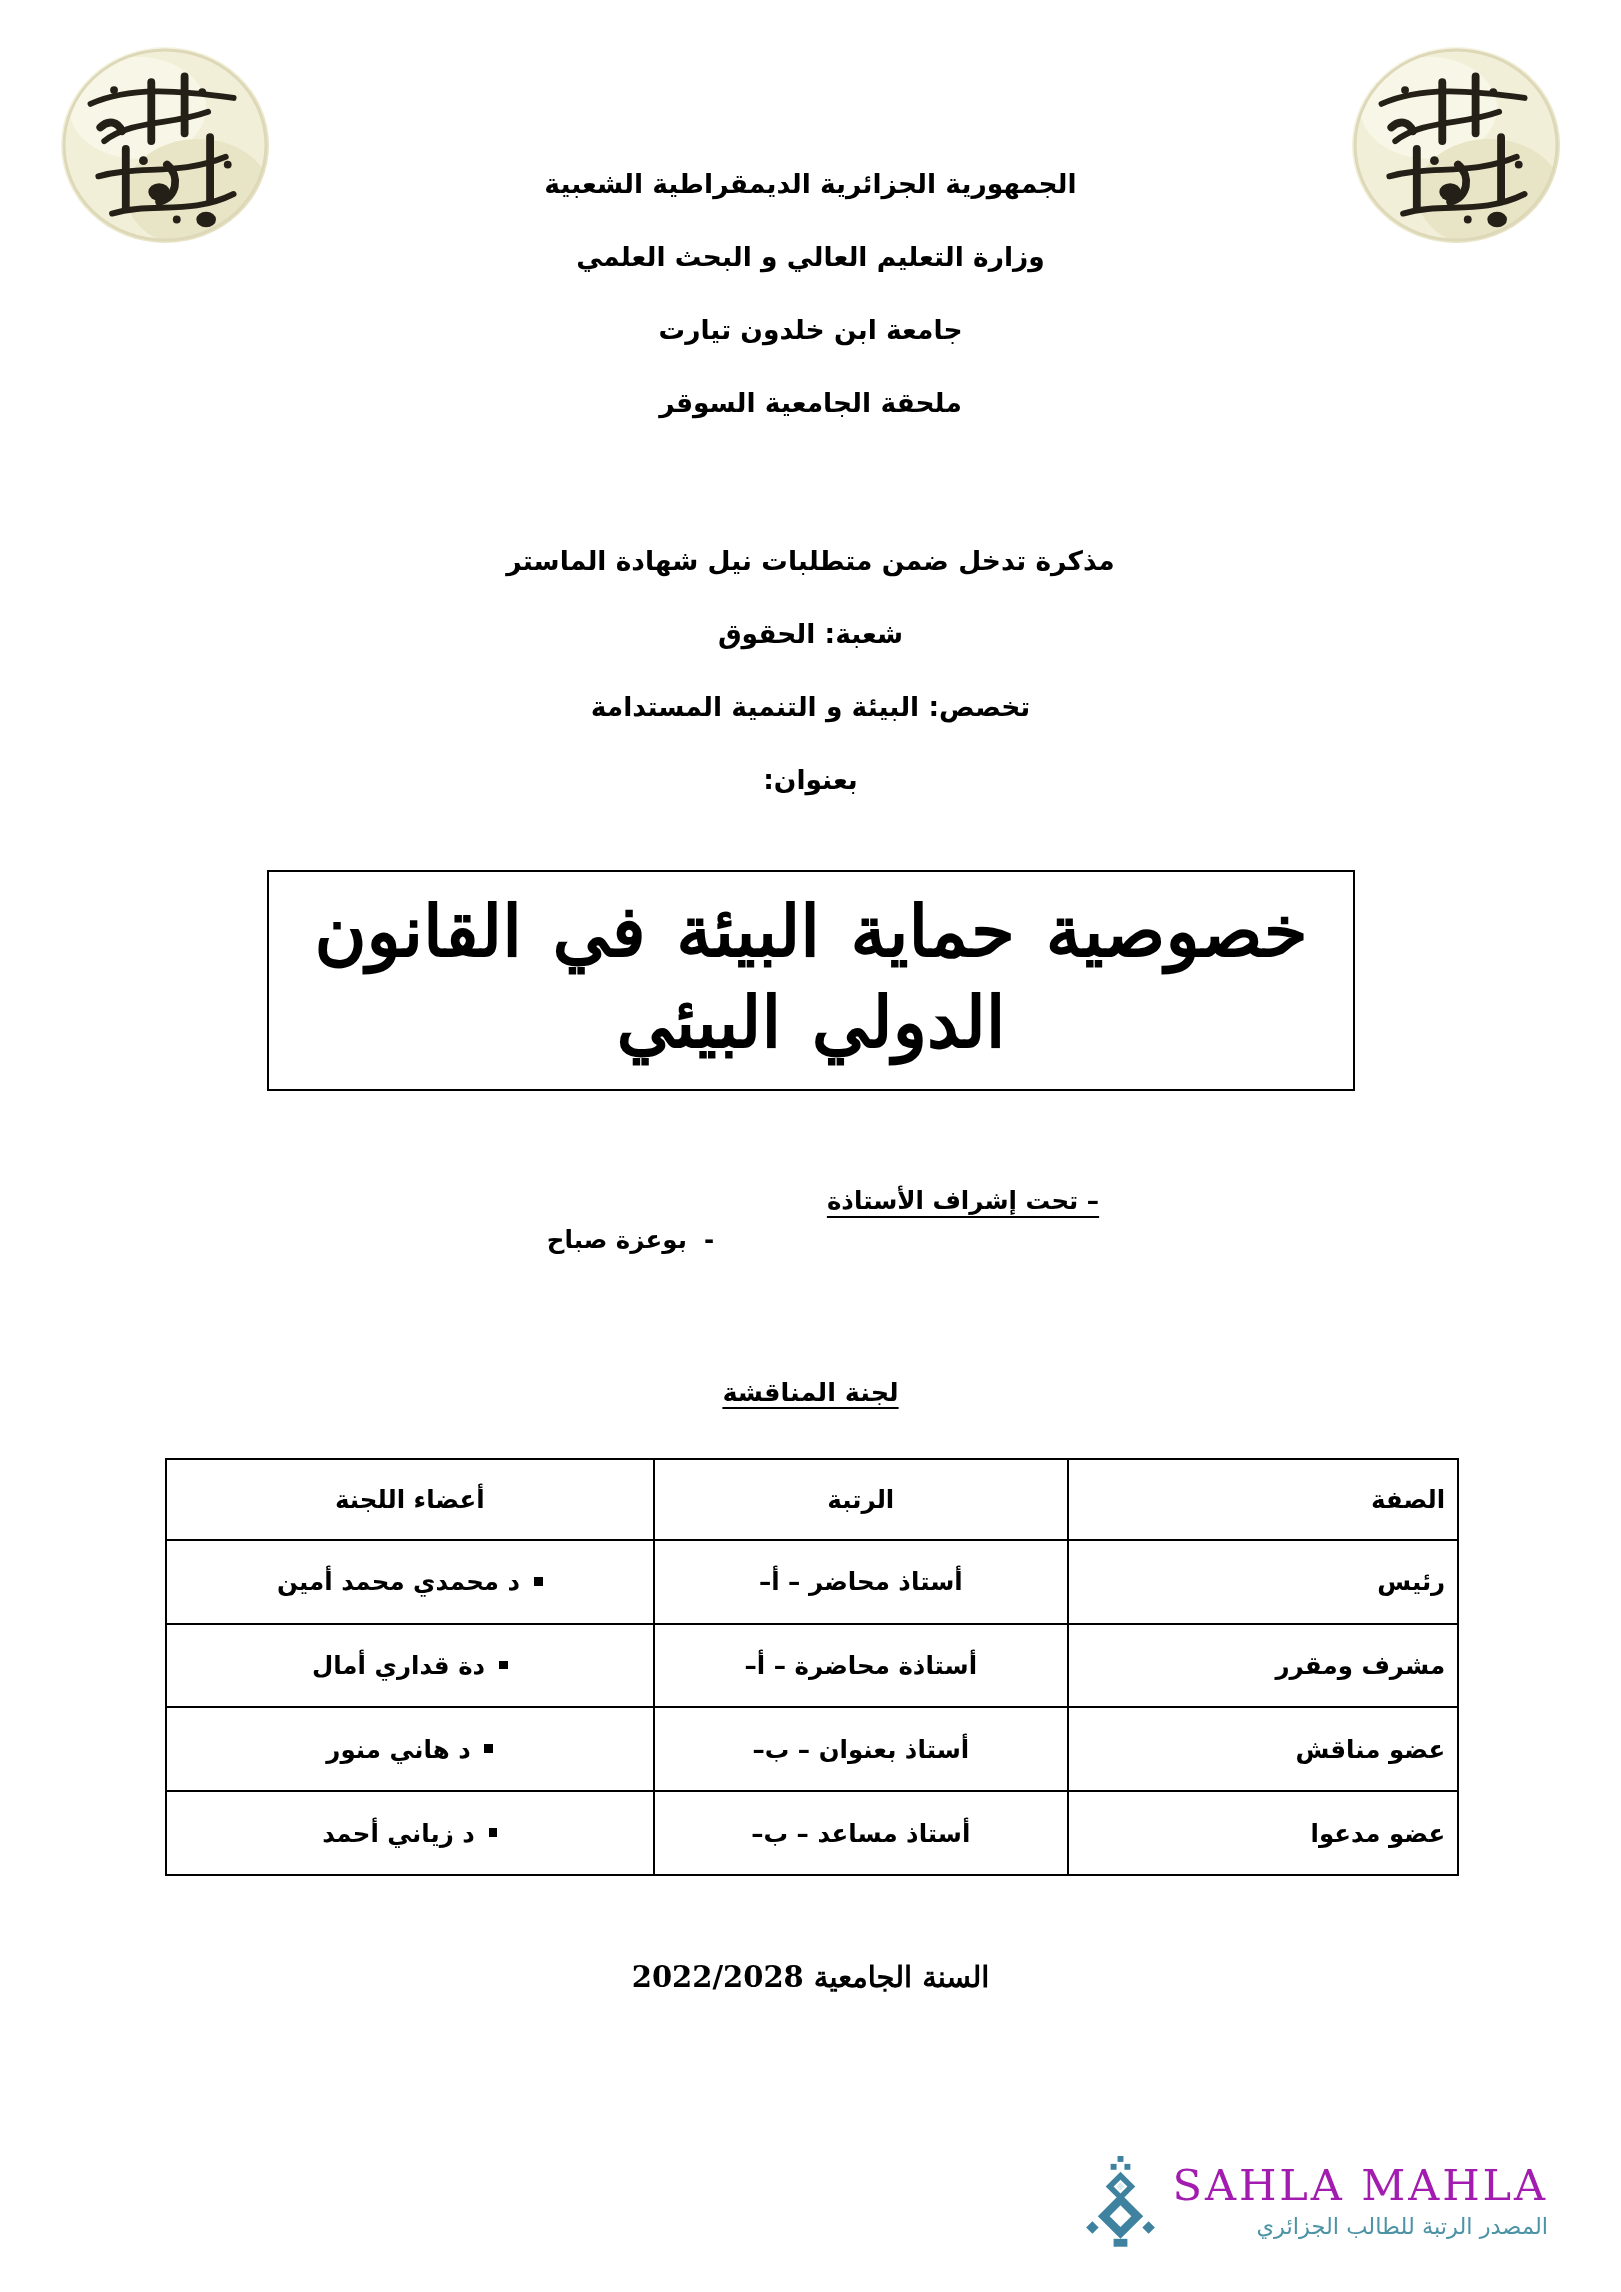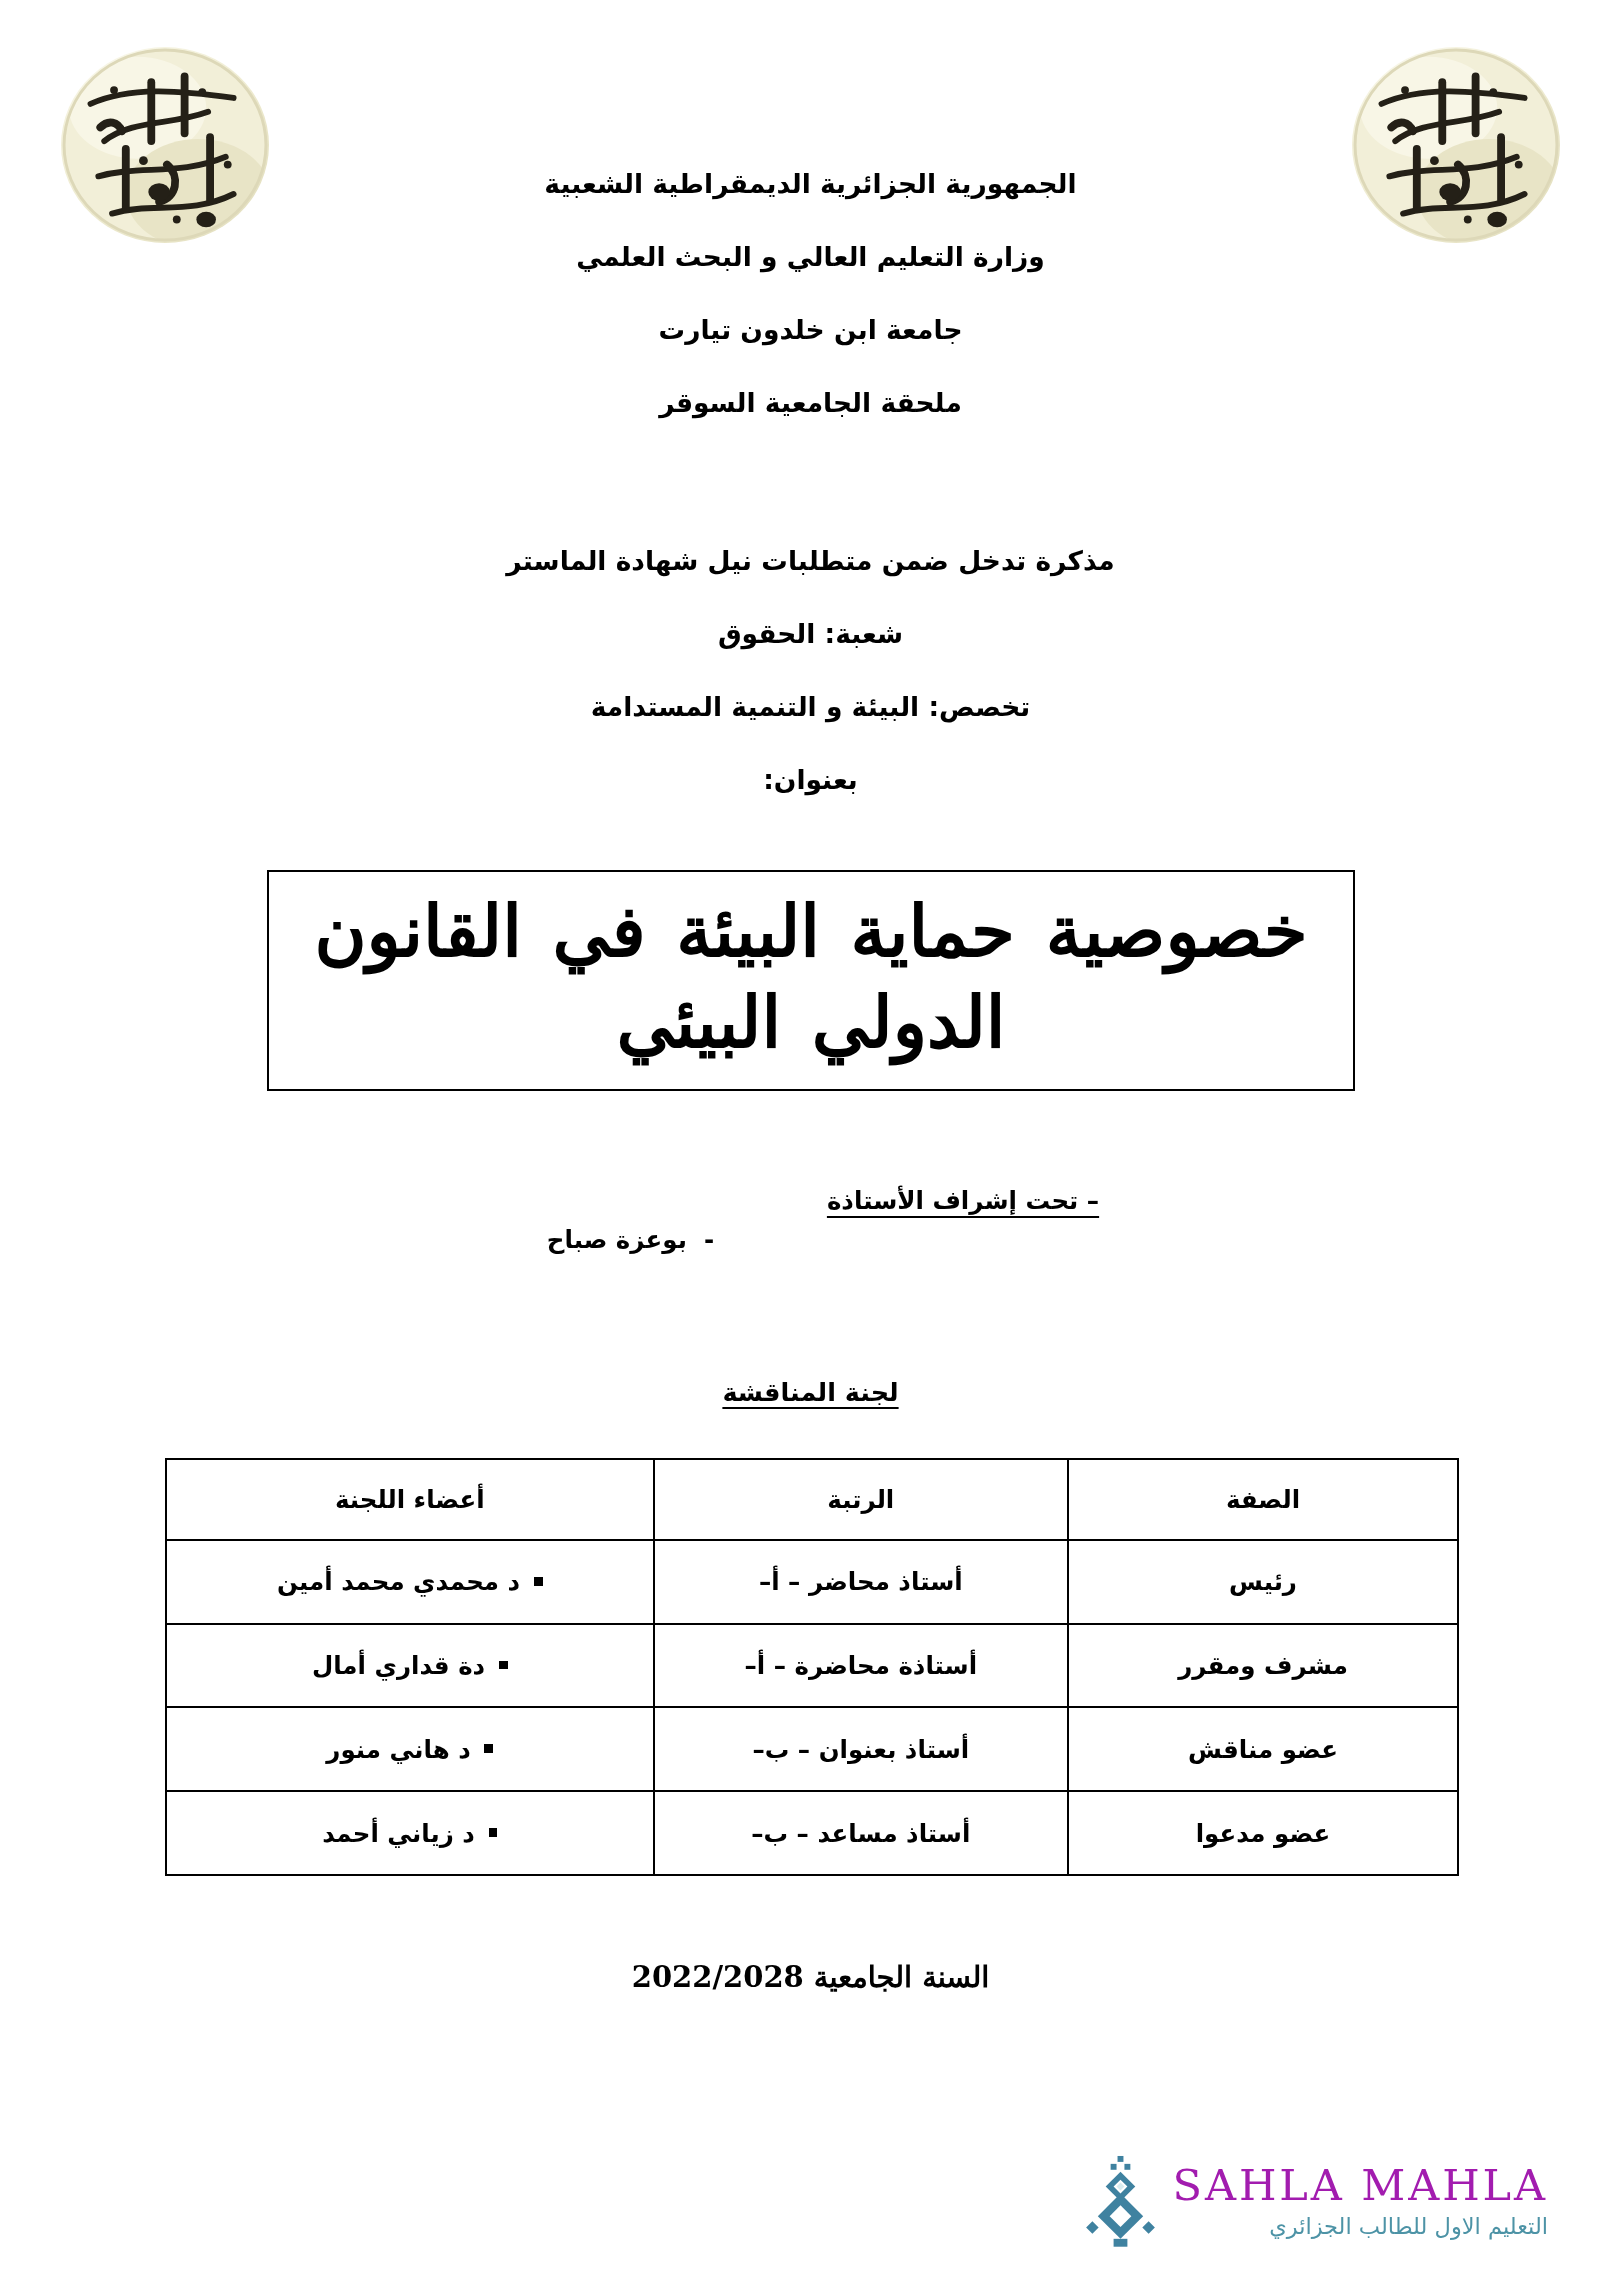--- a/index.html
+++ b/index.html
@@ -149,21 +149,21 @@
     border: 2px solid #000;
     height: 74px;
     text-align: center;
     vertical-align: middle;
     font-weight: bold;
     font-size: 24.5px;
     padding: 3.9px 11.8px;
   }
   table.jury td.col-member { width: 38%; text-align: center; }
   table.jury td.col-rank   { width: 32%; }
-  table.jury td.col-role   { width: 30%; }
+  table.jury td.col-role   { width: 30%; text-align: right; }
   table.jury tr.head td { height: 71px; }
   .member-cell { display: inline-block; white-space: nowrap; }
   .member-cell .sq {
     display: inline-block;
     width: 8.8px; height: 8.8px;
     background: #000;
     vertical-align: middle;
     margin-left: 13.7px;
     margin-bottom: 3.9px;
   }
@@ -379,18 +379,18 @@
           <polygon points="37,26 44,33 37,40 30,33"></polygon>
           <polygon points="37,52 48,63 37,74 26,63"></polygon>
         </g>
         <g fill="#d9ecef">
           <polygon points="37,29 41,33 37,37 33,33"></polygon>
         </g>
       </svg>
     </div>
     <div class="wm-text">
       <div class="wm-title">SAHLA MAHLA</div>
-      <div class="wm-sub">التعليم الاول للطالب الجزائري</div>
+      <div class="wm-sub">المصدر الرتبة للطالب الجزائري</div>
     </div>
   </div>
 
 </div>
 
 
 </body></html>

